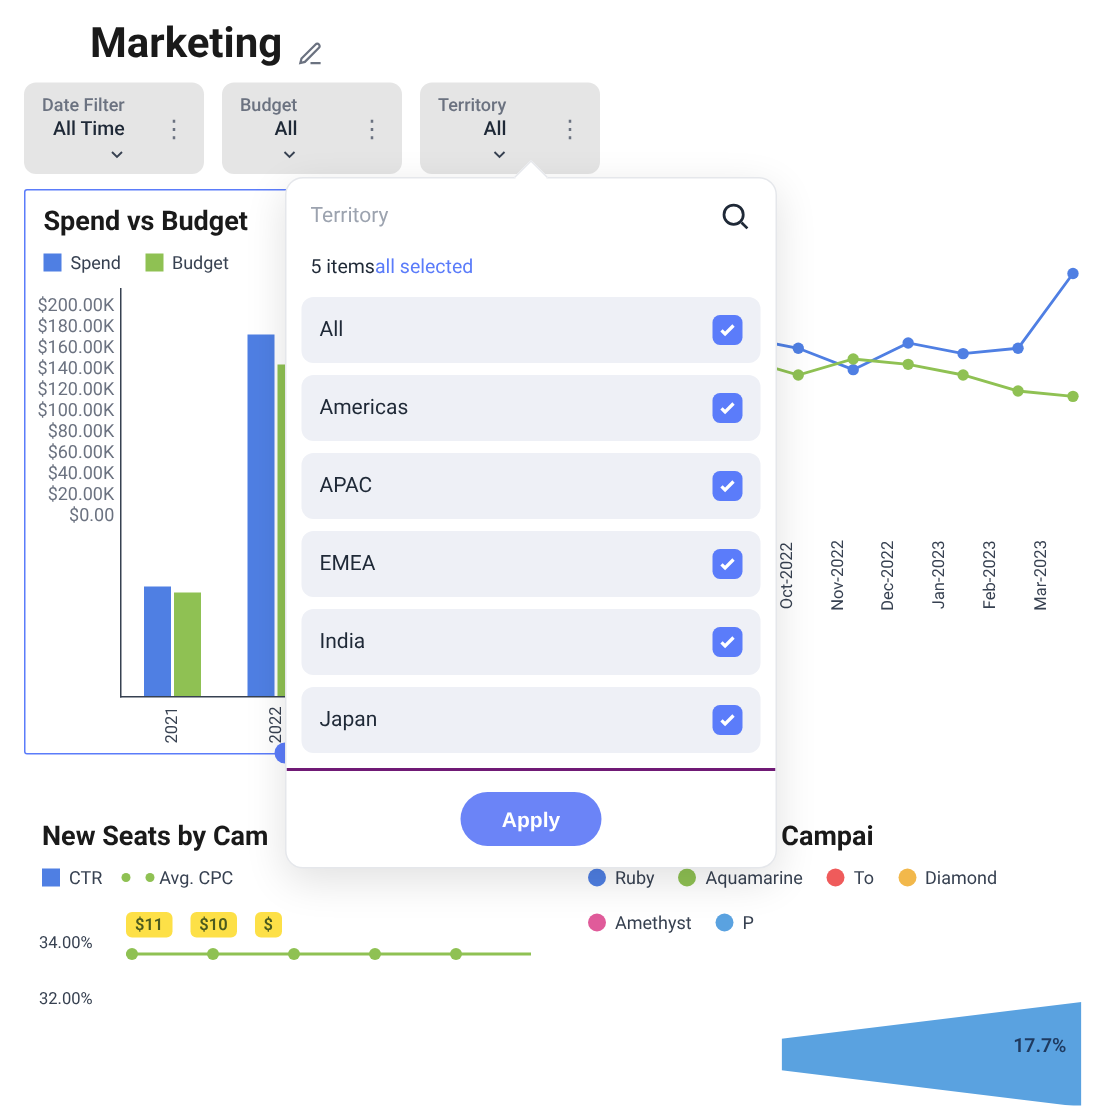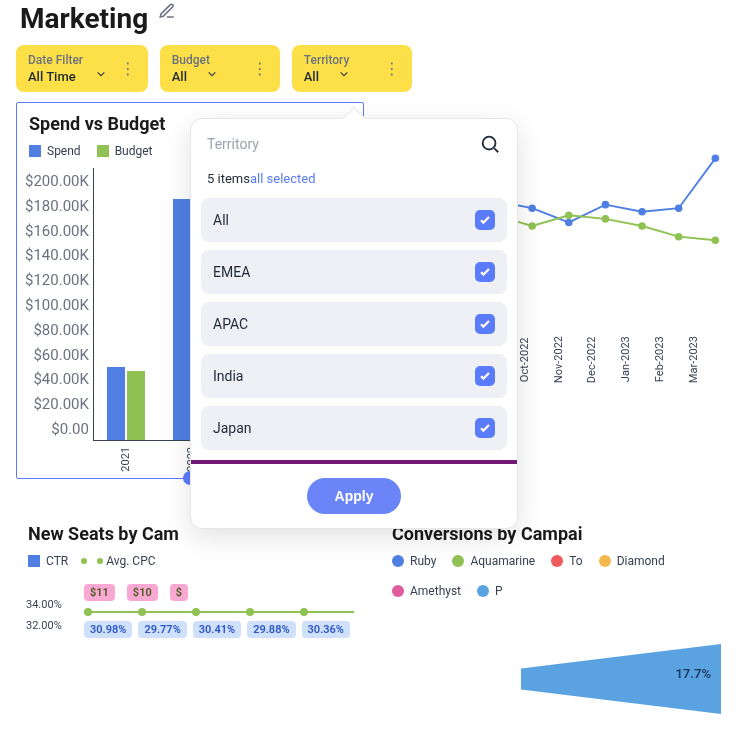--- a/index.html
+++ b/index.html
@@ -1,65 +1,65 @@
 <!DOCTYPE html>
 <html><head>
 <meta charset="utf-8">
 <style>
 * { box-sizing: border-box; margin: 0; padding: 0; }
 body { font-family: -apple-system, BlinkMacSystemFont, 'Segoe UI', Roboto, Arial, sans-serif; background: #fff; width: 737px; height: 737px; overflow: hidden; position: relative; }
 
-.header { display: flex; align-items: flex-start; gap: 10px; padding: 2px 20px 10px; }
+.header { display: flex; align-items: flex-end; gap: 10px; padding: 12px 20px 10px; margin-left: 40px; }
 .page-title { font-size: 28px; font-weight: 700; color: #1a1a1a; }
 .edit-icon { width: 18px; height: 18px; cursor: pointer; }
 
 .filter-bar { display: flex; gap: 12px; padding: 0 16px 10px; }
-.filter-chip { background: #fde047; border-radius: 8px; padding: 8px 12px; display: flex; align-items: center; position: relative; min-width: 120px; }
+.filter-chip { background: #e5e5e5; border-radius: 8px; padding: 8px 12px; display: flex; align-items: center; position: relative; min-width: 120px; }
 .filter-chip-body { display: flex; flex-direction: column; gap: 2px; }
 .filter-label { font-size: 12px; color: #6b7280; font-weight: 500; }
-.filter-value-row { display: flex; align-items: flex-start; gap: 20px; }
+.filter-value-row { display: flex; align-items: flex-end; gap: 4px; flex-direction: column; }
 .filter-value { font-size: 13px; color: #1f2937; font-weight: 500; }
 .chev { width: 10px; height: 10px; }
 .filter-more { margin-left: auto; padding-left: 14px; color: #6b7280; cursor: pointer; }
 .add-filter { border: 1px solid #d1d5db; background: #fff; border-radius: 8px; padding: 8px 12px; display: flex; align-items: center; gap: 20px; color: #9ca3af; font-size: 14px; cursor: pointer; }
 .plus { width: 16px; height: 16px; }
 
 .dash { padding: 0 16px; display: grid; grid-template-columns: 1fr 1fr; gap: 16px; }
 .panel { background: #fff; }
 .panel.selected { border: 1px solid #5b7cfa; border-radius: 2px; position: relative; }
 .panel.selected::after { content: ''; position: absolute; bottom: -7px; left: 50%; transform: translateX(-50%); width: 14px; height: 14px; background: #5b7cfa; border-radius: 50%; }
 .panel-title { font-size: 18px; font-weight: 700; color: #1a1a1a; padding: 10px 12px 6px; }
 .legend { display: flex; gap: 16px; padding: 4px 12px 10px; font-size: 12px; align-items: center; flex-wrap: wrap; }
 .legend-item { display: flex; align-items: center; gap: 6px; color: #374151; }
 .sw { width: 12px; height: 12px; }
 .sw.line { height: 2px; width: 16px; position: relative; }
 .sw.line::before, .sw.line::after { content:''; position:absolute; width:6px; height:6px; border-radius:50%; background: currentColor; top:-2px; }
 .sw.line::before{ left:-3px } .sw.line::after{ right:-3px }
 .sw.dot { border-radius: 50%; }
 
 .chart-wrap { display:flex; padding: 0 6px 6px 8px; height: 310px; }
-.y-axis { display:flex; flex-direction:column; justify-content:space-between; font-size:15px; color:#6b7280; text-align:right; padding: 4px 4px 34px 0; }
+.y-axis { display:flex; flex-direction:column; font-size:12px; color:#6b7280; text-align:right; padding: 4px 4px 34px 0; }
 .chart-area { flex:1; display:flex; flex-direction:column; }
 .bars-region { flex:1; display:flex; align-items:flex-end; gap:6px; padding: 4px 2px 0 2px; border-left:1px solid #374151; border-bottom:1px solid #374151; }
 .bar-group { display:flex; align-items:flex-end; gap:2px; height:100%; width:100%; justify-content:center; }
 .bar { width: 18px; }
 .x-labels { display:flex; justify-content:space-around; padding-top:6px; }
 .x-lab { font-size:11px; color:#374151; writing-mode: vertical-rl; transform: rotate(180deg); }
 
 .panel-right { position: relative; padding-top: 24px; }
 .line-chart { width:100%; height: 200px; }
 .x-labels-line { display:flex; gap:0; padding: 6px 0 0 2px; }
 .x-labels-line .x-lab { flex:1; text-align:center; }
 
 .lower { padding-top: 18px; }
 .seats .legend-item .sw { }
 .seats-body { position:relative; padding: 6px 10px 0 10px; }
-.seats-y { position:absolute; left:10px; top:20px; font-size:11px; color:#374151; display:flex; flex-direction:column; gap:8px; }
+.seats-y { position:absolute; left:10px; top:20px; font-size:11px; color:#374151; display:flex; flex-direction:column; gap:24px; }
 .seats-badges { display:flex; gap:12px; margin-left:58px; }
-.badge { background:#f9a8d4; color:#4b5a1e; border-radius:4px; font-size:11px; font-weight:600; padding:2px 6px; }
+.badge { background:#fde047; color:#4b5a1e; border-radius:4px; font-size:11px; font-weight:600; padding:2px 6px; }
 .seats-line { margin:10px 0 8px 58px; height:2px; background:#8fc153; width: 270px; position:relative; }
 .seats-line .pt { position:absolute; width:8px; height:8px; background:#8fc153; border-radius:50%; top:-3px; }
 .ctr-badges { display:flex; gap:6px; margin-left:58px; flex-wrap:wrap; }
 .ctr-badge { background:#cfe0fb; color:#2a56c6; border-radius:4px; font-size:11px; font-weight:600; padding:2px 6px; }
 
 .conv-body { position:relative; height:130px; overflow:hidden; margin-top:6px; }
 .conv-slice { position:absolute; right:0; top:30px; height:70px; background:#5aa2e0; width:200px; clip-path: polygon(0 35%, 100% 0, 100% 100%, 0 65%); }
 .conv-pct { position:absolute; right:10px; top:52px; font-size:13px; font-weight:600; color:#1f3a5f; }
 
 
@@ -69,21 +69,21 @@
 .pop-title { color:#9ca3af; font-size:14px; }
 .search-ic { width:22px; height:22px; color:#374151; cursor:pointer; }
 .pop-sub { display:flex; justify-content:flex-start; padding: 6px 16px 12px; font-size:13px; }
 .pop-count { color:#1f2937; }
 .pop-all { color:#5b7cfa; cursor:pointer; }
 .opt-list { padding: 0 10px 10px; display:flex; flex-direction:column; gap:8px; }
 .opt { background:#eef0f6; border-radius:8px; padding:12px 12px; display:flex; align-items:center; justify-content:space-between; cursor:pointer; }
 .opt-label { font-size:14px; color:#1f2937; }
 .chk { width:20px; height:20px; border-radius:5px; background:#5b7cfa; display:flex; align-items:center; justify-content:center; }
 .chk svg { width:12px; height:12px; }
-.pop-foot { border-top:4px solid #701a75; padding:14px; display:flex; justify-content:center; }
+.pop-foot { border-top:2px solid #701a75; padding:14px; display:flex; justify-content:center; }
 .apply-btn { background:#6b84f7; color:#fff; border:none; border-radius:999px; padding:10px 28px; font-size:14px; font-weight:600; cursor:pointer; }
 </style>
 </head>
 <body>
 
 <div class="header">
   <div class="page-title">Marketing</div>
   <svg class="edit-icon" viewBox="0 0 24 24" fill="none" stroke="#6b7280" stroke-width="2">
       <path d="M12 20h9"></path>
       <path d="M16.5 3.5a2.1 2.1 0 1 1 3 3L7 19l-4 1 1-4 12.5-12.5z"></path>
@@ -250,27 +250,20 @@
           <span class="badge">$10</span>
           <span class="badge">$</span>
         </div>
       <div class="seats-line">
         <span class="pt" style="left:0%"></span>
           <span class="pt" style="left:20%"></span>
           <span class="pt" style="left:40%"></span>
           <span class="pt" style="left:60%"></span>
           <span class="pt" style="left:80%"></span>
       </div>
-      <div class="ctr-badges" id="ctr-badges">
-          <span class="ctr-badge">30.98%</span>
-          <span class="ctr-badge">29.77%</span>
-          <span class="ctr-badge">30.41%</span>
-          <span class="ctr-badge">29.88%</span>
-          <span class="ctr-badge">30.36%</span>
-        </div>
     </div>
   </div>
 
   <div class="panel lower">
     <div class="panel-title">Conversions by Campai</div>
     <div class="legend">
       <div class="legend-item">
           <span class="sw dot" style="background:#4f7fe3"></span>
           <span>Ruby</span>
         </div>
@@ -318,29 +311,37 @@
   <div class="opt-list" id="opt-list">
       <div class="opt">
         <span class="opt-label">All</span>
         <span class="chk">
           <svg viewBox="0 0 12 12" fill="none" stroke="#fff" stroke-width="2.2">
             <path d="M2 6.2l2.4 2.4L10 3"></path>
           </svg>
         </span>
       </div>
       <div class="opt">
+        <span class="opt-label">Americas</span>
+        <span class="chk">
+          <svg viewBox="0 0 12 12" fill="none" stroke="#fff" stroke-width="2.2">
+            <path d="M2 6.2l2.4 2.4L10 3"></path>
+          </svg>
+        </span>
+      </div>
+      <div class="opt">
+        <span class="opt-label">APAC</span>
+        <span class="chk">
+          <svg viewBox="0 0 12 12" fill="none" stroke="#fff" stroke-width="2.2">
+            <path d="M2 6.2l2.4 2.4L10 3"></path>
+          </svg>
+        </span>
+      </div>
+      <div class="opt">
         <span class="opt-label">EMEA</span>
-        <span class="chk">
-          <svg viewBox="0 0 12 12" fill="none" stroke="#fff" stroke-width="2.2">
-            <path d="M2 6.2l2.4 2.4L10 3"></path>
-          </svg>
-        </span>
-      </div>
-      <div class="opt">
-        <span class="opt-label">APAC</span>
         <span class="chk">
           <svg viewBox="0 0 12 12" fill="none" stroke="#fff" stroke-width="2.2">
             <path d="M2 6.2l2.4 2.4L10 3"></path>
           </svg>
         </span>
       </div>
       <div class="opt">
         <span class="opt-label">India</span>
         <span class="chk">
           <svg viewBox="0 0 12 12" fill="none" stroke="#fff" stroke-width="2.2">

